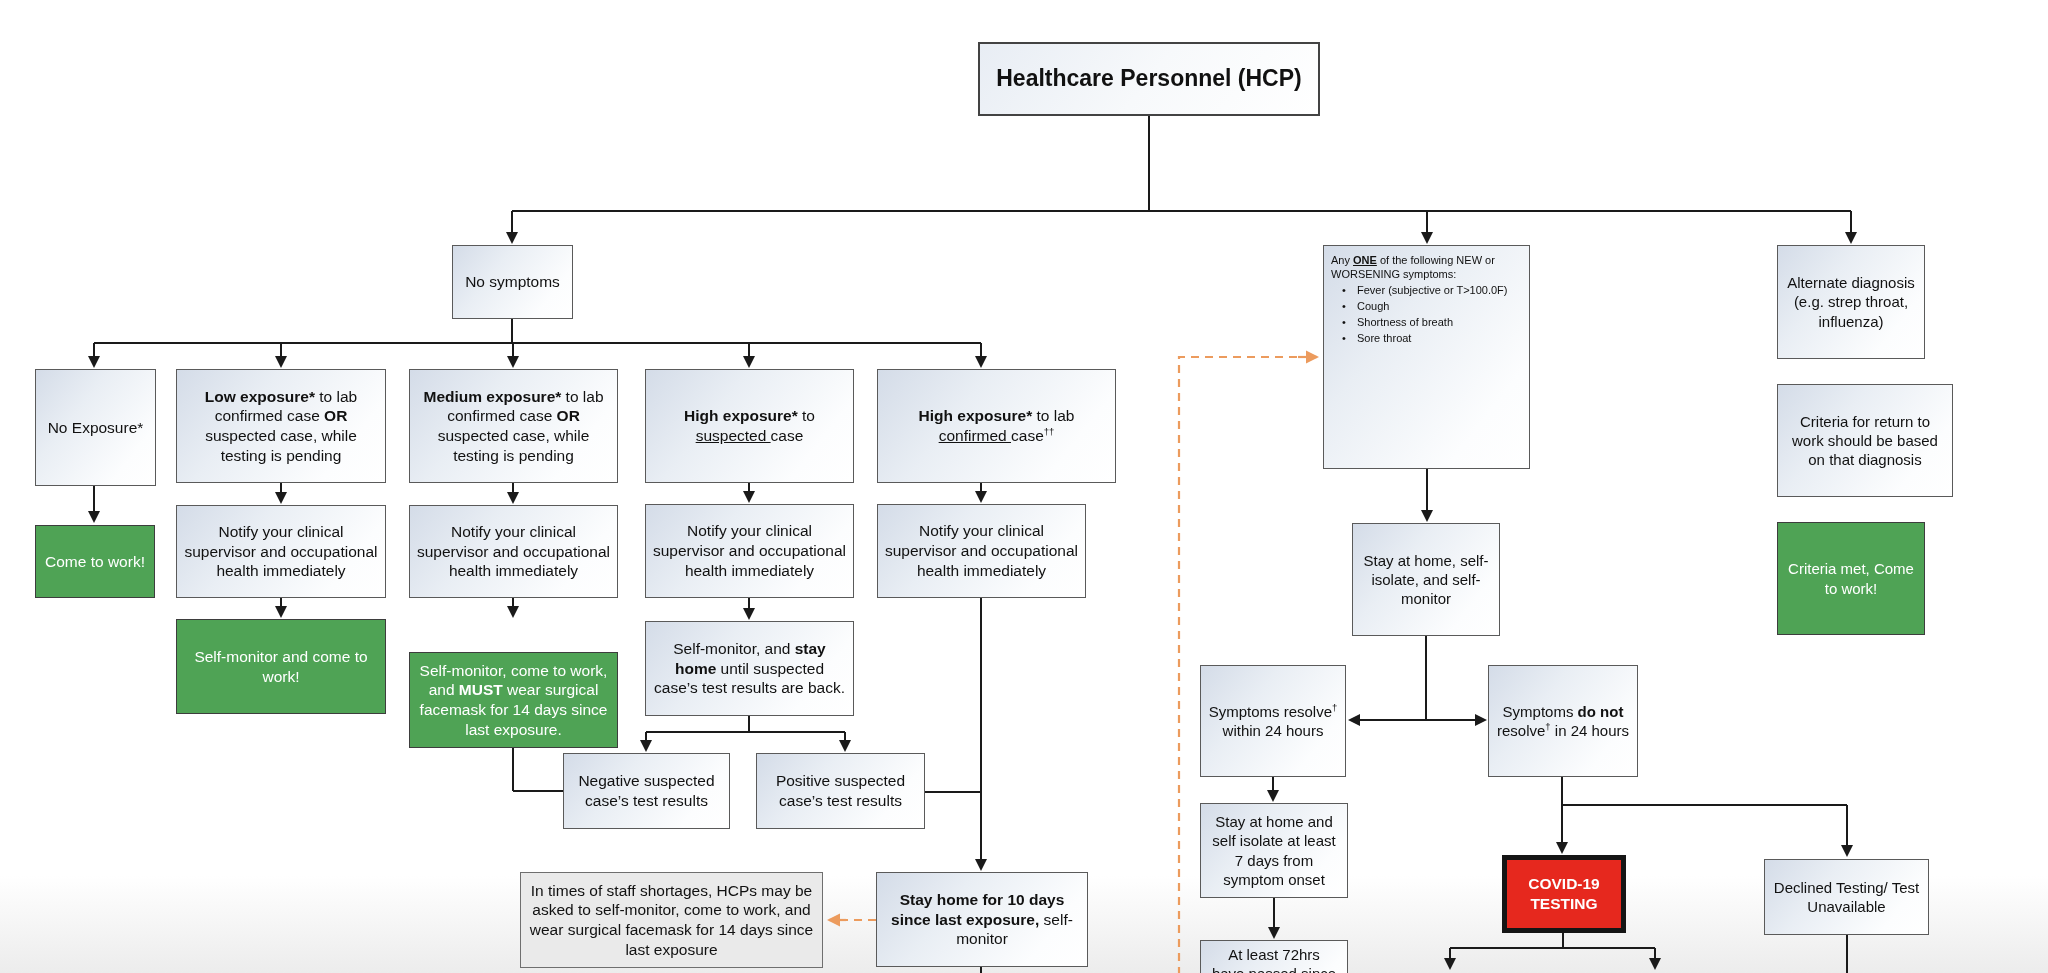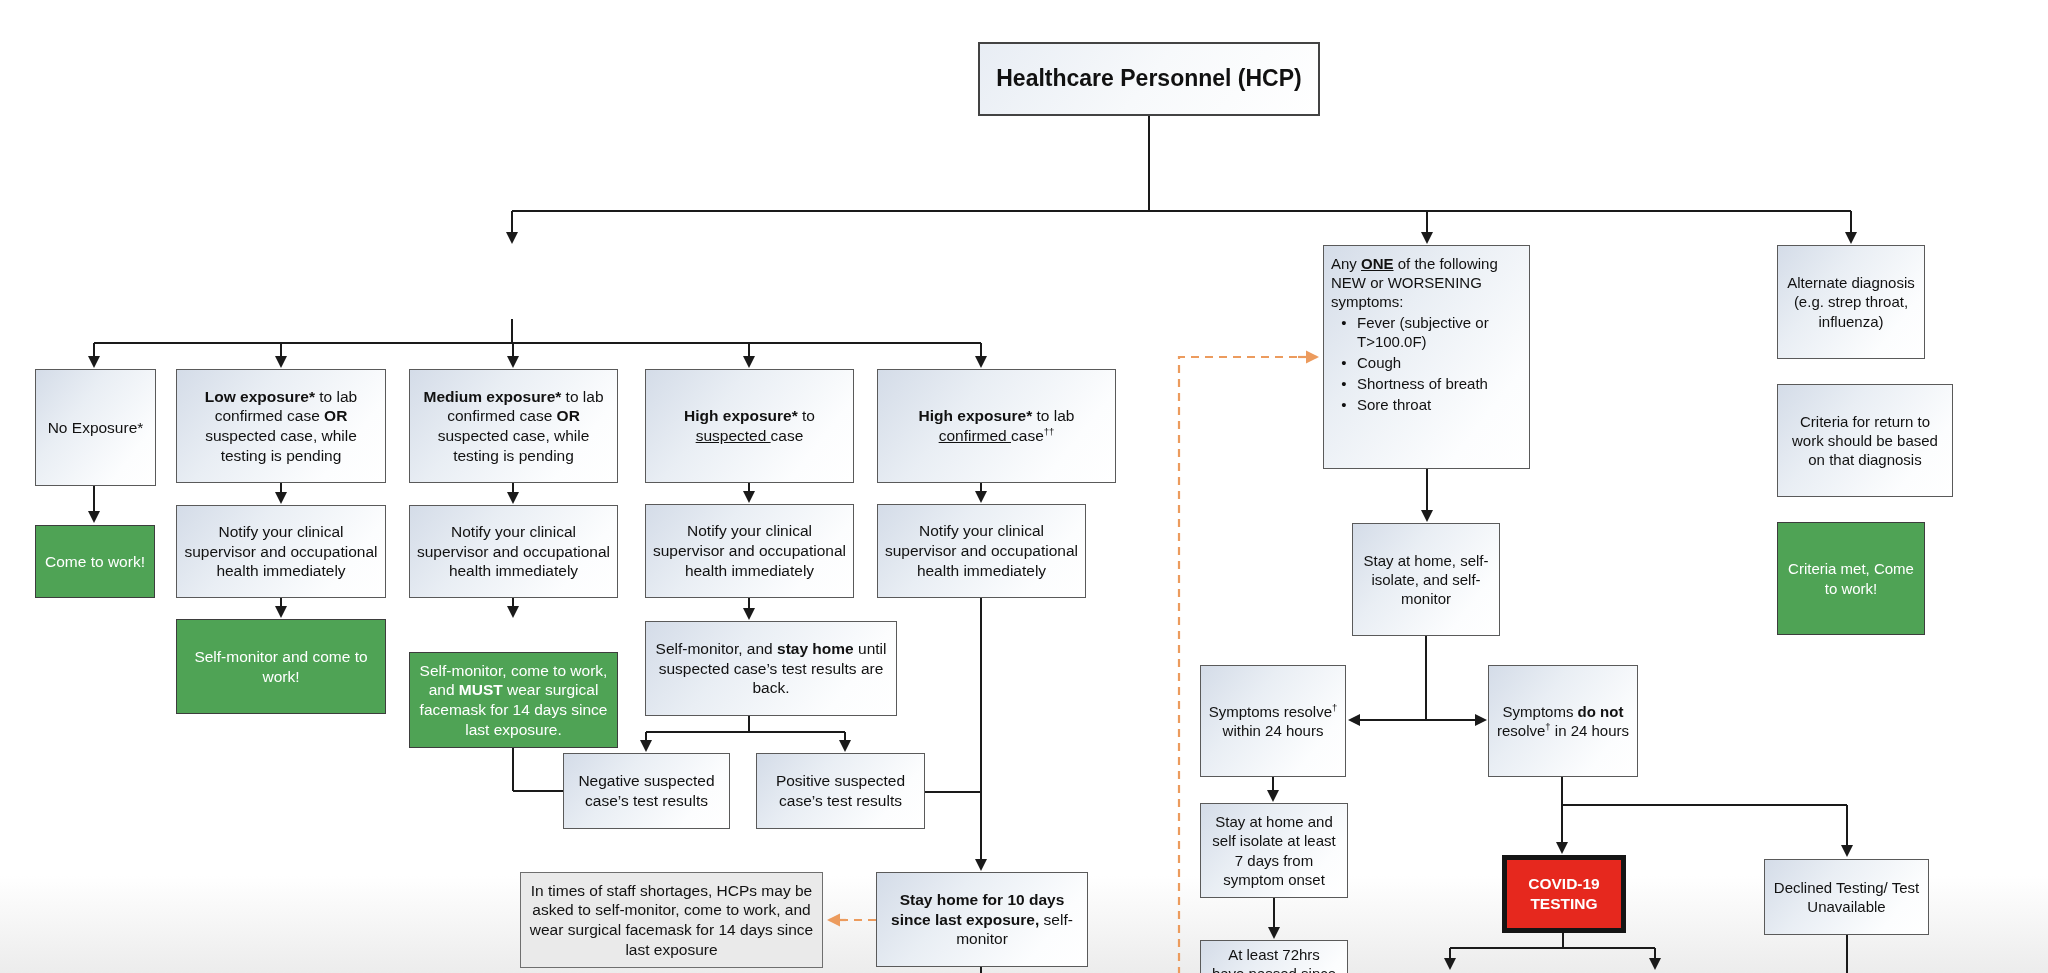--- a/index.html
+++ b/index.html
@@ -98,20 +98,23 @@
       <path d="M1298,357 H1317" marker-end="url(#ao)"></path>
       <path d="M876,920 H844" stroke-dasharray="8 6"></path>
       <path d="M846,920 H829" marker-end="url(#ao)"></path>
     </g>
   </svg>
 
   <div class="node title-node" style="left:978px;top:42px;width:342px;height:74px;">
     <div class="txt">Healthcare Personnel (HCP)</div>
   </div>
 
+  <div class="node" style="left:452px;top:245px;width:121px;height:74px;">
+    <div class="txt">No symptoms</div>
+  </div>
 
   <div class="node" style="left:35px;top:369px;width:121px;height:117px;">
     <div class="txt">No Exposure*</div>
   </div>
 
   <div class="node" style="left:176px;top:369px;width:210px;height:114px;">
     <div class="txt"><b>Low exposure*</b><span> to lab confirmed case </span><b>OR</b><span> suspected case, while testing is pending</span></div>
   </div>
 
   <div class="node" style="left:409px;top:369px;width:209px;height:114px;">
@@ -144,40 +147,40 @@
   </div>
 
   <div class="node green" style="left:176px;top:619px;width:210px;height:95px;">
     <div class="txt">Self-monitor and come to work!</div>
   </div>
 
   <div class="node green" style="left:409px;top:652px;width:209px;height:96px;">
     <div class="txt"><span>Self-monitor, come to work, and </span><b>MUST</b><span> wear surgical facemask for 14 days since last exposure.</span></div>
   </div>
 
-  <div class="node" style="left:645px;top:621px;width:252px;height:95px;">
+  <div class="node" style="left:645px;top:621px;width:209px;height:95px;">
     <div class="txt"><span>Self-monitor, and </span><b>stay home</b><span> until suspected case’s test results are back.</span></div>
   </div>
 
   <div class="node" style="left:563px;top:753px;width:167px;height:76px;">
     <div class="txt">Negative suspected case’s test results</div>
   </div>
   <div class="node" style="left:756px;top:753px;width:169px;height:76px;">
     <div class="txt">Positive suspected case’s test results</div>
   </div>
 
   <div class="node gray" style="left:520px;top:872px;width:303px;height:96px;">
     <div class="txt">In times of staff shortages, HCPs may be asked to self-monitor, come to work, and wear surgical facemask for 14 days since last exposure</div>
   </div>
 
   <div class="node" style="left:876px;top:872px;width:212px;height:95px;">
     <div class="txt"><b>Stay home for 10 days since last exposure,</b><span> self-monitor</span></div>
   </div>
 
-  <div class="node leftalign" style="left:1323px;top:245px;width:207px;height:224px;font-size:15px;">
+  <div class="node leftalign" style="left:1323px;top:245px;width:207px;height:224px;font-size:11px;">
     <div class="txt">
       <div><span>Any </span><b><u>ONE</u></b><span> of the following NEW or WORSENING symptoms:</span></div>
       <div class="brow">
           <span class="bt">•</span>
           <span class="bx">Fever (subjective or T&gt;100.0F)</span>
         </div>
       <div class="brow">
           <span class="bt">•</span>
           <span class="bx">Cough</span>
         </div>

